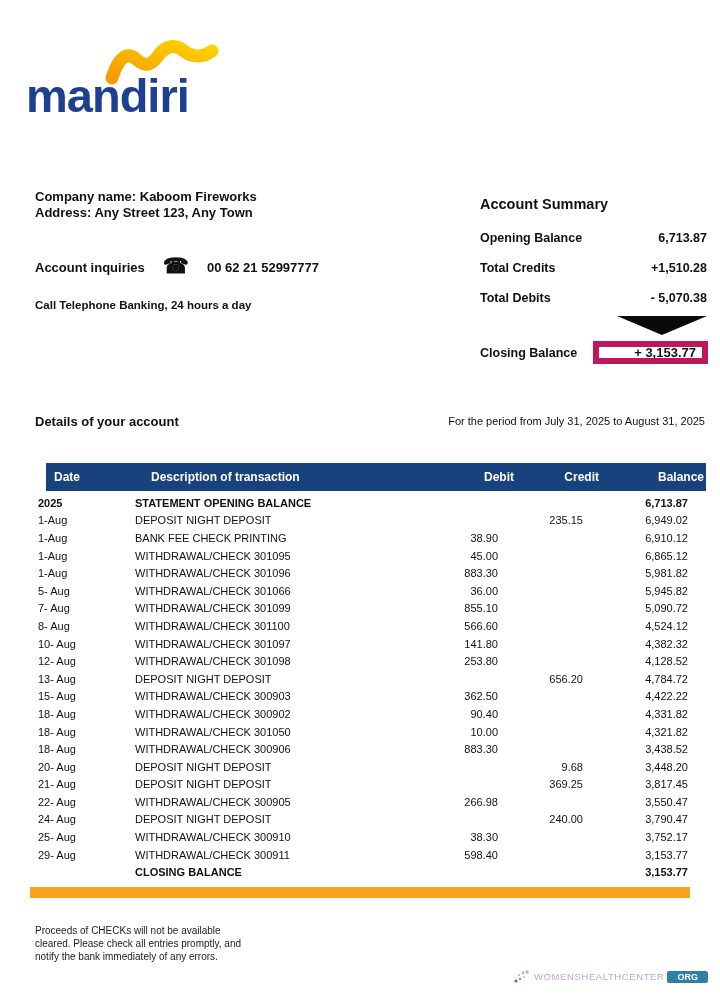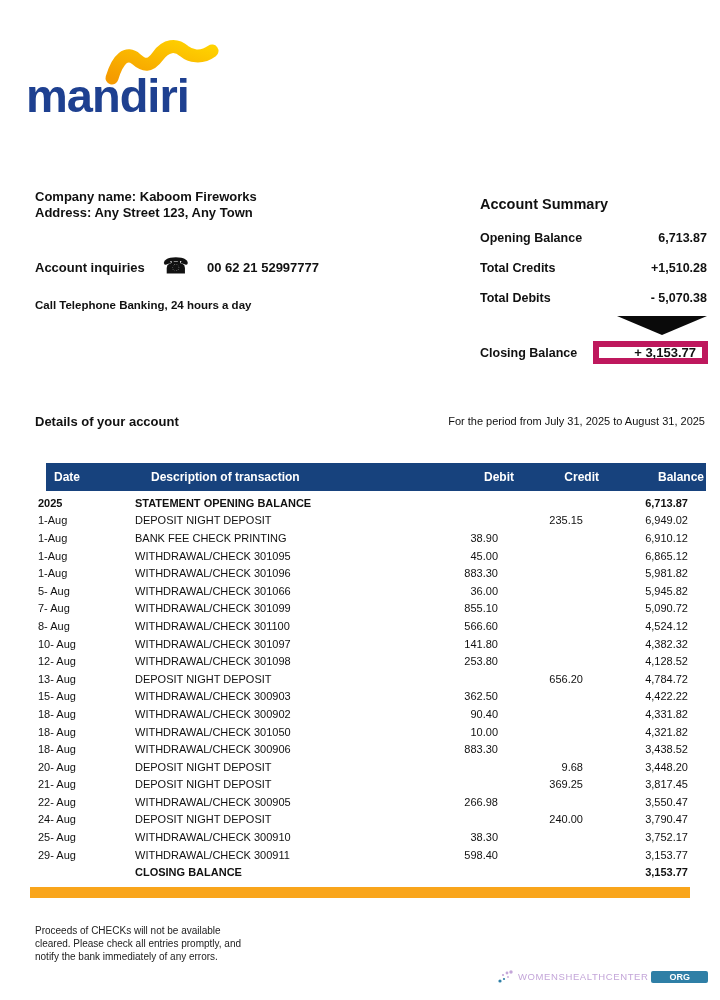--- a/index.html
+++ b/index.html
@@ -72,21 +72,21 @@
 
   .accent-bar { left:30px; top:887px; width:660px; height:11px; background:var(--accent-bar,#F9A51B); }
 
   
   .footer-note { left:35px; top:924px; font-size:10px; line-height:13px; color:#222; }
 
   .watermark { right:12px; top:969px; display:flex; align-items:center; gap:3px; }
   .wm-text { color:var(--watermark-purple,#C4A6D9); font-size:9.5px; letter-spacing:0.6px; }
   .wm-org {
     background:var(--watermark-teal,#2F7FA6); color:#fff;
-    font-size:9px; font-weight:bold; padding:1px 18px; border-radius:2px;
+    font-size:9px; font-weight:bold; padding:1px 10px; border-radius:2px;
   }
 </style>
 </head>
 <body>
 
 <div class="page">
 
   <svg class="abs logo" viewBox="0 0 205 88">
     <defs>
       <linearGradient id="wg" x1="0" y1="1" x2="1" y2="0">

